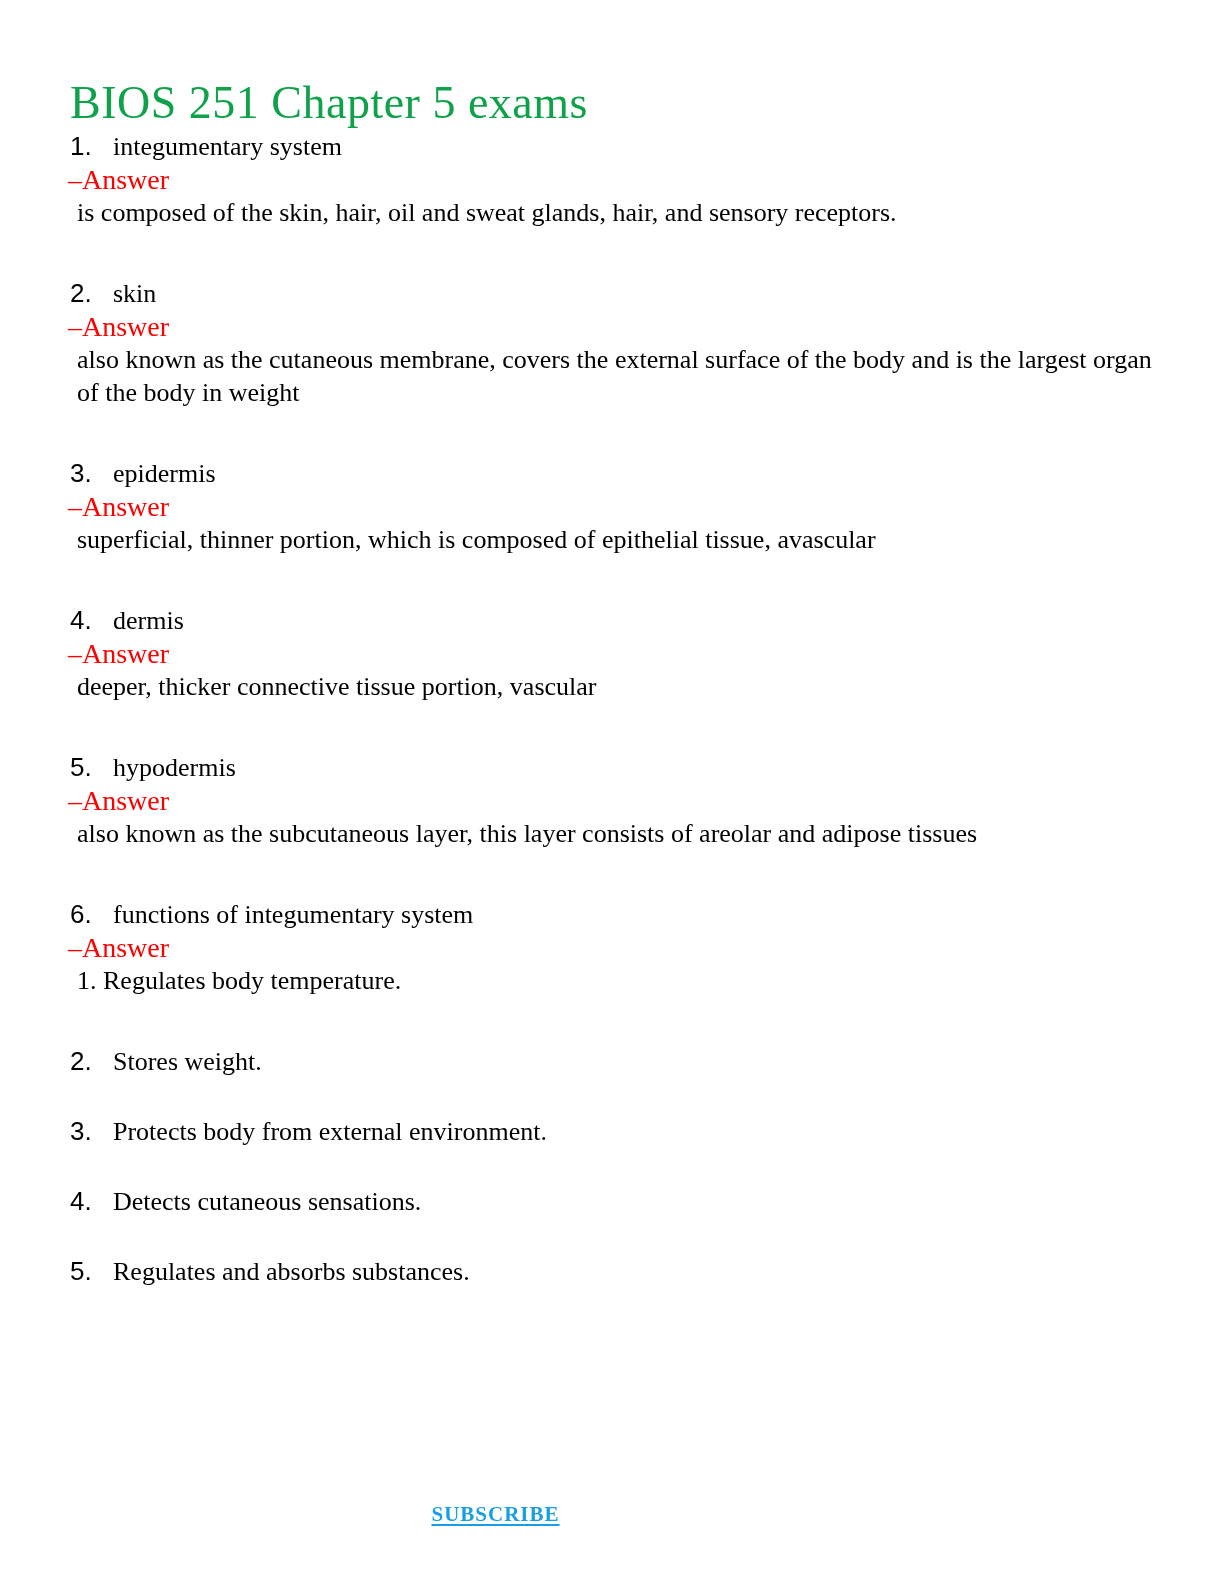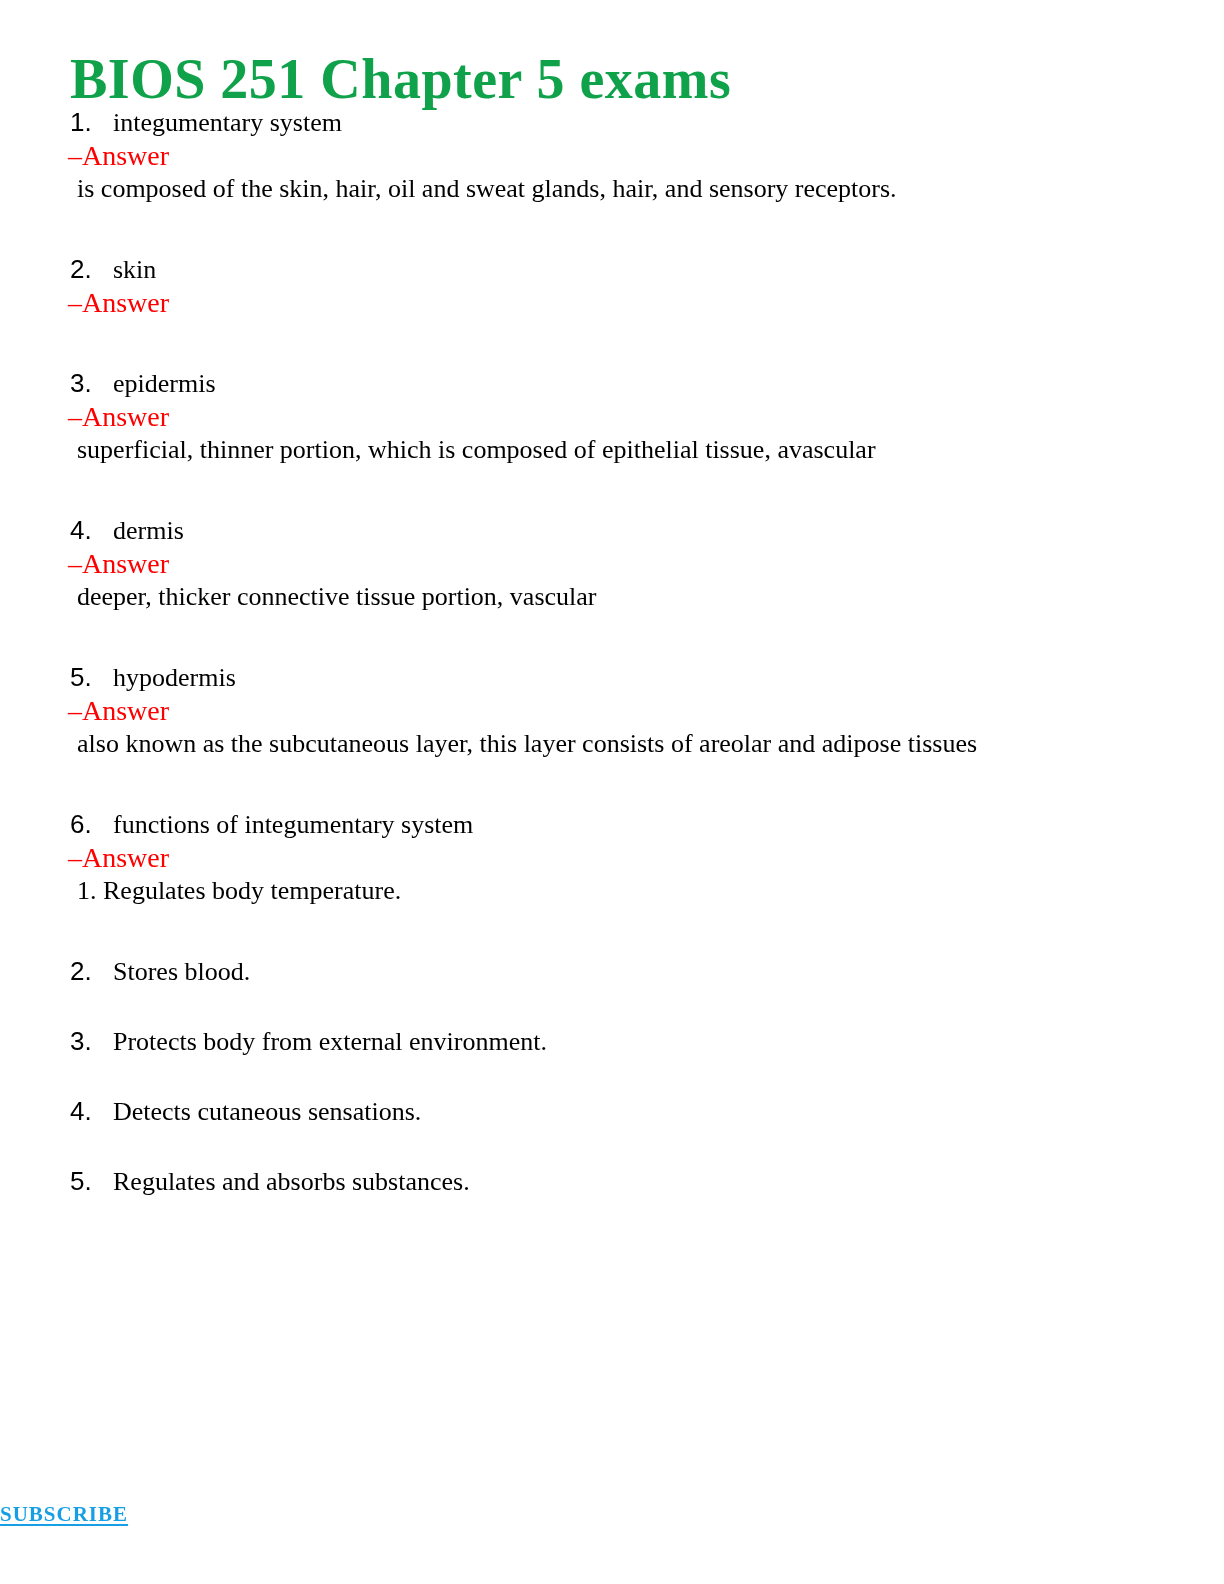--- a/index.html
+++ b/index.html
@@ -18,24 +18,24 @@
     overflow: hidden;
   }
   .page {
     position: relative;
     width: 1224px;
     height: 1584px;
     padding: 0 60px 0 70px;
     background: #ffffff;
   }
   .page-title {
-    padding-top: 52px;
-    font-size: 56px;
+    padding-top: 76px;
+    font-size: 46px;
     line-height: 54px;
-    font-weight: bold;
+    font-weight: normal;
     color: var(--title-green, #10A24A);
     letter-spacing: 0.5px;
   }
   .qa-section { }
   .question-block { margin-bottom: 48px; }
   .question-line {
     font-size: 26px;
     line-height: 33px;
   }
   .question-number {
@@ -62,20 +62,21 @@
   .list-item {
     font-size: 26px;
     line-height: 33px;
     margin-bottom: 37px;
   }
   .footer {
     position: absolute;
     top: 1502px;
     left: 0;
     width: 991px;
+    text-align: center;
   }
   .subscribe-link {
     font-family: "Liberation Serif", serif;
     font-size: 21px;
     font-weight: bold;
     letter-spacing: 1px;
     color: var(--link-blue, #189FE3);
     text-decoration: underline;
     text-underline-offset: 3px;
     cursor: pointer;
@@ -96,20 +97,21 @@
       </div>
       <div class="answer-label">–Answer</div>
       <div class="answer-text">is composed of the skin, hair, oil and sweat glands, hair, and sensory receptors.</div>
     </div>
 
     <div class="question-block">
       <div class="question-line">
         <span class="question-number">2.</span><span class="question-term">skin</span>
       </div>
       <div class="answer-label">–Answer</div>
+      <div class="answer-text">also known as the cutaneous membrane, covers the external surface of the body and is the largest organ of the body in weight</div>
     </div>
 
     <div class="question-block">
       <div class="question-line">
         <span class="question-number">3.</span><span class="question-term">epidermis</span>
       </div>
       <div class="answer-label">–Answer</div>
       <div class="answer-text">superficial, thinner portion, which is composed of epithelial tissue, avascular</div>
     </div>
 
@@ -132,21 +134,21 @@
     <div class="question-block">
       <div class="question-line">
         <span class="question-number">6.</span><span class="question-term">functions of integumentary system</span>
       </div>
       <div class="answer-label">–Answer</div>
       <div class="answer-text">1. Regulates body temperature.</div>
     </div>
 
     <div class="functions-list">
       <div class="list-item">
-        <span class="question-number">2.</span><span>Stores blood.</span>
+        <span class="question-number">2.</span><span>Stores weight.</span>
       </div>
       <div class="list-item">
         <span class="question-number">3.</span><span>Protects body from external environment.</span>
       </div>
       <div class="list-item">
         <span class="question-number">4.</span><span>Detects cutaneous sensations.</span>
       </div>
       <div class="list-item">
         <span class="question-number">5.</span><span>Regulates and absorbs substances.</span>
       </div>

